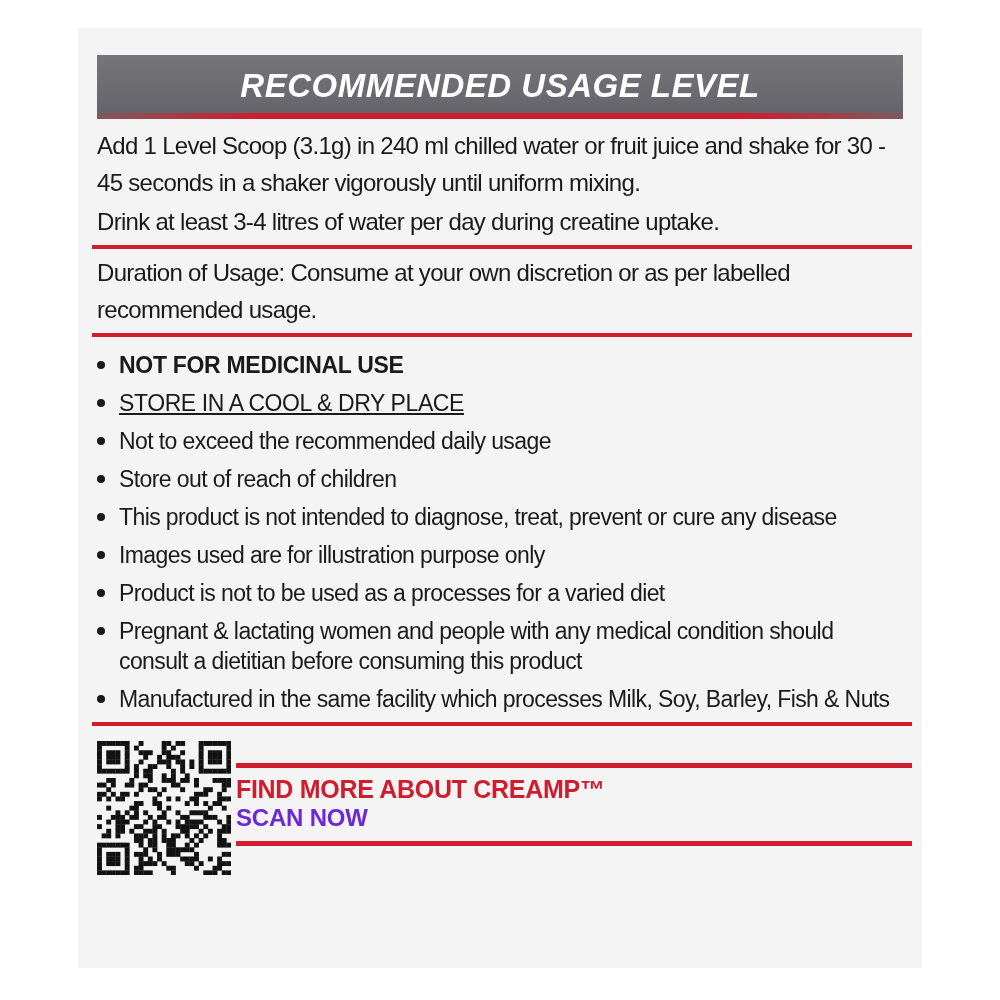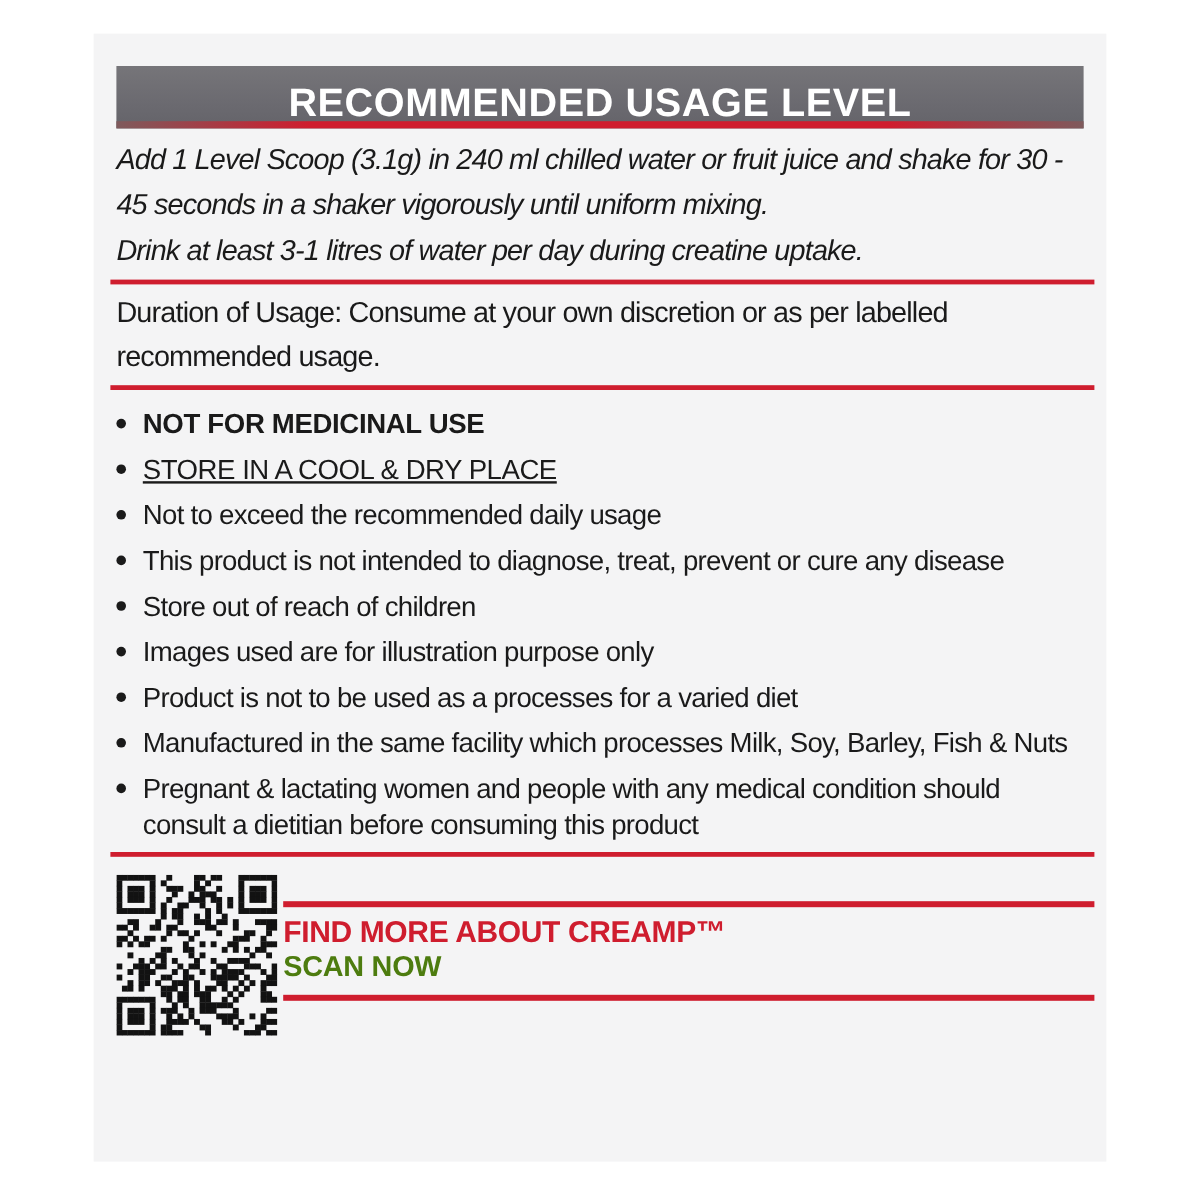--- a/index.html
+++ b/index.html
@@ -9,65 +9,66 @@
     -webkit-font-smoothing:antialiased;
   }
   .panel{
     position:absolute;left:78px;top:28px;width:844px;height:940px;
     background:var(--panel-bg,#f4f4f5);
     color:var(--text,#1a1a1a);
     overflow:hidden;
   }
   
   .header{
-    margin:27px 19px 0 19px;height:52px;position:relative;
+    margin:27px 19px 0 19px;height:64px;position:relative;
     background:linear-gradient(180deg,#767579 0%,var(--header-gray,#6b6a70) 60%,#646369 100%);
+    font-style:italic;
   }
   .header-accent{
     position:absolute;left:0;right:0;bottom:0;height:6px;
     background:linear-gradient(90deg,#7e5a5c 0%,var(--accent,#cf1d2e) 20%,var(--accent,#cf1d2e) 80%,#7e5a5c 100%);
   }
   .header-title{
     text-align:center;line-height:62px;font-size:33px;font-weight:700;
     color:#ffffff;letter-spacing:0.5px;
   }
   .textcol{padding:0 17px 0 19px;}
   .para{margin:0;font-size:24px;line-height:37px;letter-spacing:-0.7px;}
-  .usage{margin-top:8px;font-style:italic;}
+  .usage{margin-top:8px;}
   .usage p + p{margin-top:2px;}
   .divider{height:4px;background:var(--accent,#cf1d2e);margin:5px 10px 0 14px;}
   .duration-wrap{margin-top:5px;}
   .warnings{list-style:none;margin:13px 0 0 0;padding:0 17px 0 19px;}
   .warning-item{display:flex;gap:14px;margin-bottom:8px;font-size:23px;line-height:30px;letter-spacing:-0.6px;}
   .dot{flex:0 0 auto;width:8px;height:8px;border-radius:50%;background:#1a1a1a;margin-top:11px;}
   .warning-text.bold{font-weight:700;letter-spacing:-0.3px;text-align:right;}
   .warning-text.caps{letter-spacing:-0.4px;text-decoration:underline;}
   .qr-row{display:flex;margin-top:15px;padding:0 10px 0 19px;}
   .qr-svg{width:134px;height:134px;flex:0 0 auto;display:block;}
   .qr-right{flex:1;margin-left:5px;padding-top:22px;}
   .qr-line{height:5px;background:var(--accent,#cf1d2e);}
   .qr-line.bottom{margin-top:10px;}
   .qr-headline{margin-top:8px;font-size:25px;line-height:26px;font-weight:700;color:var(--accent,#cf1d2e);letter-spacing:-0.3px;}
-  .qr-cta{margin-top:3px;font-size:24px;line-height:26px;font-weight:700;color:#4d7c0f;letter-spacing:-0.2px;}
+  .qr-cta{margin-top:3px;font-size:24px;line-height:26px;font-weight:700;color:#6d28d9;letter-spacing:-0.2px;}
 </style>
 </head>
 <body>
 
 <div class="panel">
 
   <div class="header">
     <div class="header-title">RECOMMENDED USAGE LEVEL</div>
     <div class="header-accent"></div>
   </div>
 
   <div class="textcol usage">
 
       <p class="para">Add 1 Level Scoop (3.1g) in 240 ml chilled water or fruit juice and shake for 30 - 45 seconds in a shaker vigorously until uniform mixing.</p>
 
-      <p class="para">Drink at least 3-1 litres of water per day during creatine uptake.</p>
+      <p class="para">Drink at least 3-4 litres of water per day during creatine uptake.</p>
 
     </div>
 
   <div class="divider"></div>
 
   <div class="textcol duration-wrap">
     <p class="para">Duration of Usage: Consume at your own discretion or as per labelled recommended usage.</p>
   </div>
 
   <div class="divider"></div>
@@ -85,46 +86,46 @@
       </li>
 
 
       <li class="warning-item">
         <span class="dot"></span>
         <span class="warning-text regular">Not to exceed the recommended daily usage</span>
       </li>
 
       <li class="warning-item">
         <span class="dot"></span>
+        <span class="warning-text regular">Store out of reach of children</span>
+      </li>
+
+      <li class="warning-item">
+        <span class="dot"></span>
         <span class="warning-text regular">This product is not intended to diagnose, treat, prevent or cure any disease</span>
       </li>
 
       <li class="warning-item">
         <span class="dot"></span>
-        <span class="warning-text regular">Store out of reach of children</span>
-      </li>
-
-      <li class="warning-item">
-        <span class="dot"></span>
         <span class="warning-text regular">Images used are for illustration purpose only</span>
       </li>
 
       <li class="warning-item">
         <span class="dot"></span>
         <span class="warning-text regular">Product is not to be used as a processes for a varied diet</span>
       </li>
 
       <li class="warning-item">
         <span class="dot"></span>
+        <span class="warning-text regular">Pregnant &amp; lactating women and people with any medical condition should consult a dietitian before consuming this product</span>
+      </li>
+
+      <li class="warning-item">
+        <span class="dot"></span>
         <span class="warning-text regular">Manufactured in the same facility which processes Milk, Soy, Barley, Fish &amp; Nuts</span>
-      </li>
-
-      <li class="warning-item">
-        <span class="dot"></span>
-        <span class="warning-text regular">Pregnant &amp; lactating women and people with any medical condition should consult a dietitian before consuming this product</span>
       </li>
     </ul>
 
   <div class="divider"></div>
 
   <div class="qr-row">
     <svg id="qr" class="qr-svg" viewBox="0 0 134 134">
         <rect x="41.59" y="0.00" width="4.92" height="4.92" fill="#121212"></rect>
         <rect x="64.69" y="0.00" width="4.92" height="4.92" fill="#121212"></rect>
         <rect x="69.31" y="0.00" width="4.92" height="4.92" fill="#121212"></rect>

